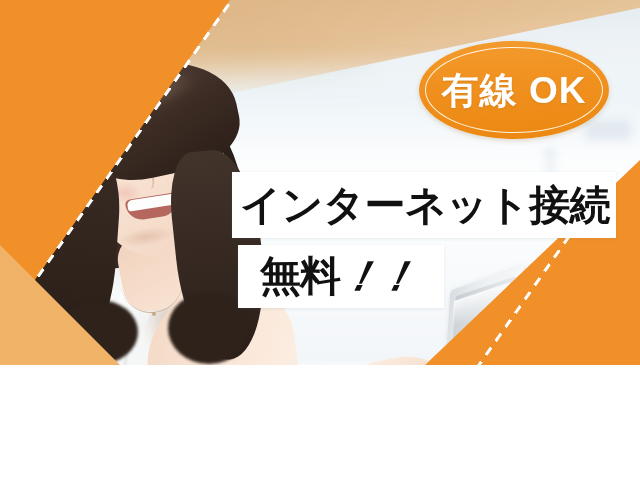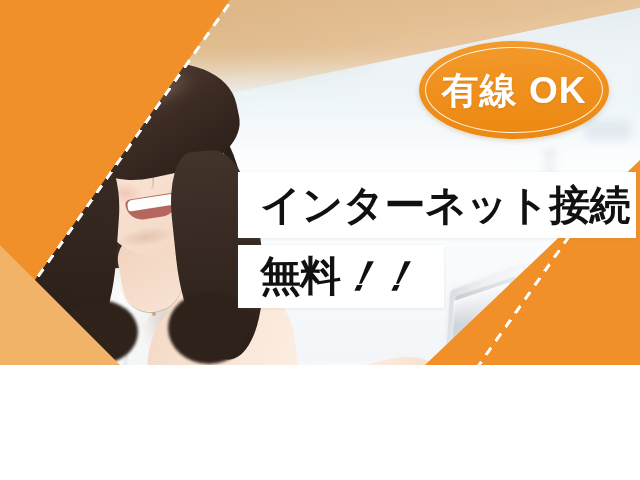--- a/index.html
+++ b/index.html
@@ -482,23 +482,23 @@
 
   
   .panel {
     position: absolute;
     background: #ffffff;
     display: flex;
     align-items: center;
     box-shadow: 0 1px 3px rgba(120,132,144,.14);
   }
   .panel-line1 {
-    left: 238px; top: 172px;
+    left: 232px; top: 172px;
     width: 376px; height: 66px;
-    padding-left: 22px;
+    padding-left: 8px;
   }
   .panel-line2 {
     left: 238px; top: 245px;
     width: 184px; height: 63px;
     padding-left: 22px;
   }
   .panel-text {
     color: #111111;
     font-weight: 700;
     font-size: 41px;

